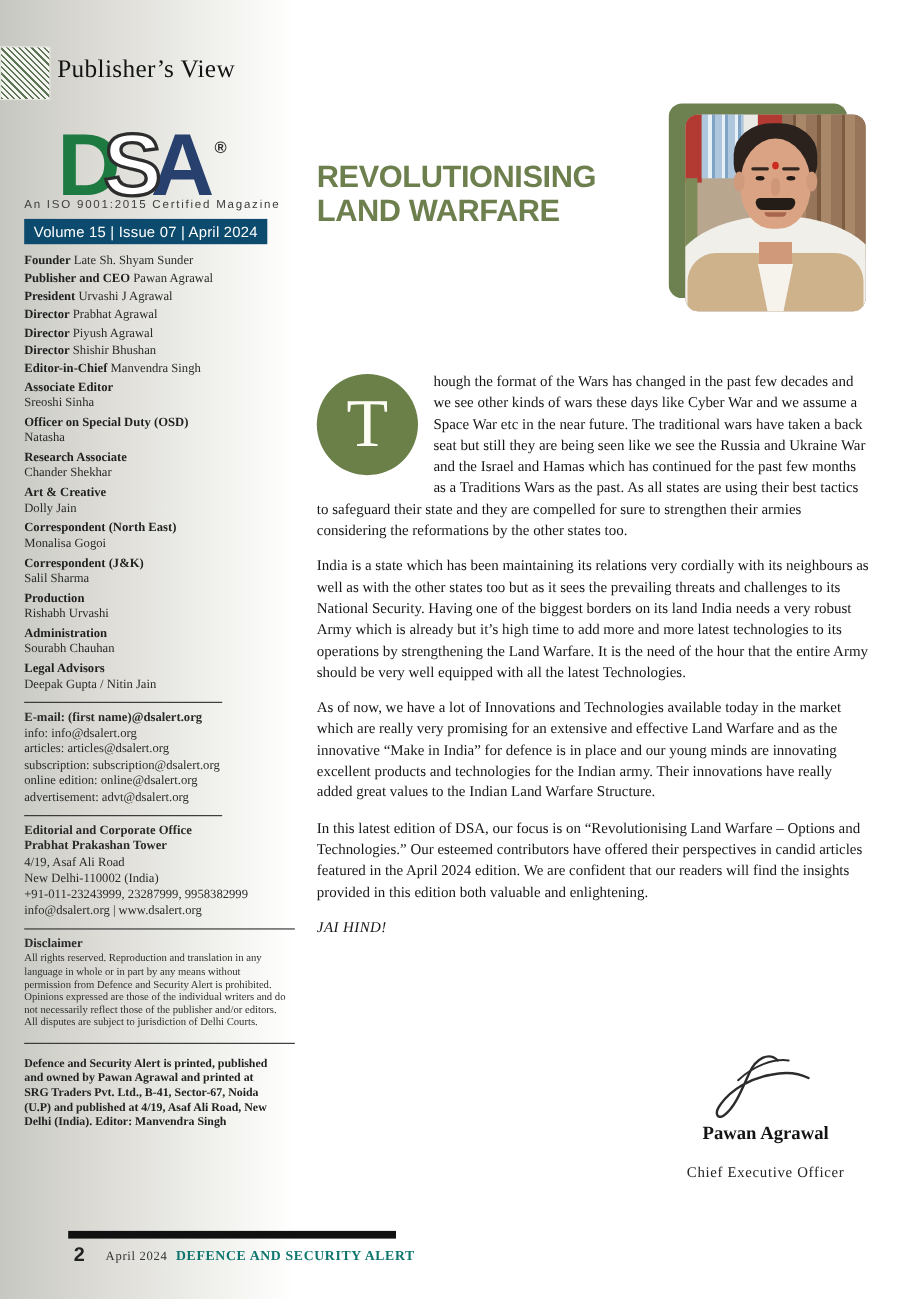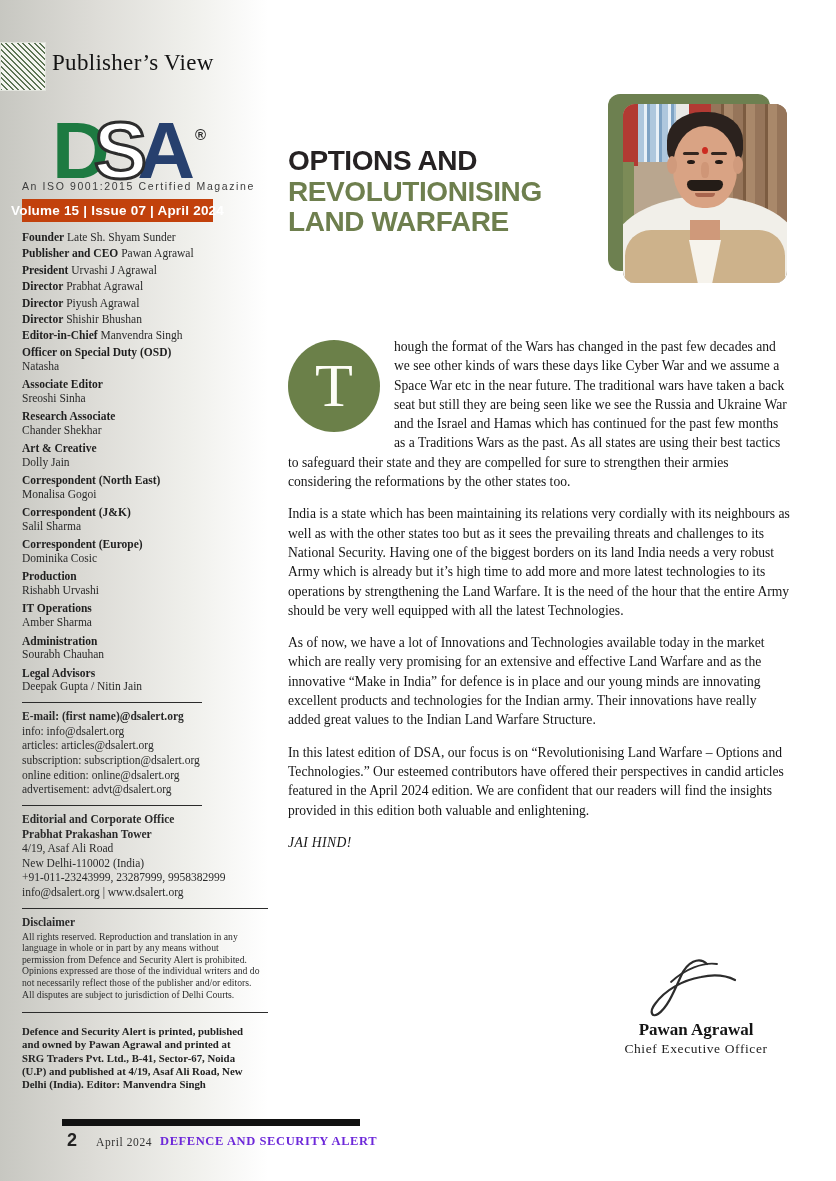--- a/index.html
+++ b/index.html
@@ -30,43 +30,43 @@
   }
   .logo .d{color:#1d7a41;letter-spacing:-6px;}
   .logo .s{color:#ffffff;-webkit-text-stroke:3px #2d2d2d;text-shadow:0 0 0 #2d2d2d;position:relative;z-index:2;margin:0 -10px;}
   .logo .a{color:#27406e;letter-spacing:-2px;}
   .logo .reg{font-size:15px;font-weight:700;color:#2d2d2d;vertical-align:38px;margin-left:2px;-webkit-text-stroke:0;}
   .iso-line{
     position:absolute;left:22px;top:180px;width:228px;text-align:center;
     font-family:"Liberation Sans",sans-serif;font-size:10.5px;color:#3c3c3c;letter-spacing:1.6px;white-space:nowrap;
   }
   .volume-bar{
-    position:absolute;left:22px;top:199px;width:191px;height:23px;background:#c2410c;
-    color:#ffffff;font-family:"Liberation Sans",sans-serif;font-weight:700;font-size:13.5px;
+    position:absolute;left:22px;top:199px;width:221px;height:23px;background:#0c4a6e;
+    color:#ffffff;font-family:"Liberation Sans",sans-serif;font-weight:400;font-size:13.5px;
     display:flex;align-items:center;justify-content:center;letter-spacing:.2px;white-space:nowrap;
   }
   
   .sidebar{position:absolute;left:22px;top:231px;width:246px;font-size:11.5px;line-height:13.8px;color:#2a2a2a;}
   .staff-inline{margin-bottom:2.6px;}
   .staff-inline b, .staff-block b{font-weight:700;color:#1f1f1f;}
   .gap-lg{}
   .staff-block{margin-bottom:4.5px;}
   .rule{border:none;border-top:1.6px solid #2b2b2b;margin:8px 0 7px 0;}
   .rule.w180{width:180px;}
   .rule.w246{width:246px;}
   .email-block div, .office-block div{margin-bottom:.8px;}
   .bold-line{font-weight:700;}
   .disclaimer-head{font-weight:700;font-size:11.5px;margin-bottom:1px;}
   .disclaimer-body{font-size:9.7px;line-height:11.6px;color:#2e2e2e;width:238px;}
   .imprint{font-weight:700;font-size:10.8px;line-height:13.2px;width:232px;margin-top:12px;color:#222;}
   
   .footer-bar{position:absolute;left:62px;top:1119px;width:298px;height:7px;background:#111;}
   .footer-page{position:absolute;left:67px;top:1130px;font-family:"Liberation Sans",sans-serif;font-weight:700;font-size:18px;color:#222;}
   .footer-issue{position:absolute;left:96px;top:1136px;font-size:11.5px;letter-spacing:.6px;color:#333;}
-  .footer-mag{position:absolute;left:160px;top:1134px;font-weight:700;font-size:12.5px;letter-spacing:.6px;color:#6d28d9;}
+  .footer-mag{position:absolute;left:160px;top:1134px;font-weight:700;font-size:12.5px;letter-spacing:.6px;color:#0f766e;}
   
   .title{
     position:absolute;left:288px;top:146px;width:330px;
     font-family:"Liberation Sans",sans-serif;font-weight:700;font-size:28px;line-height:30.5px;letter-spacing:-.4px;
   }
   .title .dark{color:#262223;}
   .title .green{color:#6e7f4e;}
   
   .photo-wrap{position:absolute;left:606px;top:90px;width:186px;height:196px;}
   .photo-frame{position:absolute;left:2px;top:4px;width:162px;height:177px;border-radius:12px;background:#6d8050;}
@@ -102,21 +102,21 @@
   .body-col p{margin:0 0 13px 0;}
   .dropcap{
     float:left;width:92px;height:92px;border-radius:50%;background:#6b8049;margin:3px 14px 10px 0;
     color:#fdfdf6;font-size:62px;text-align:center;line-height:90px;font-family:"Liberation Serif",serif;
   }
   .closing{margin-top:16px;letter-spacing:.4px;font-style:italic;}
   
   .sig-block{position:absolute;left:598px;top:952px;width:196px;text-align:center;}
   .sig-svg{display:block;margin:0 auto;}
   .sig-name{font-weight:700;font-size:17px;color:#141414;margin-top:2px;}
-  .sig-title{font-size:13.5px;letter-spacing:.6px;color:#222;margin-top:1px;}
+  .sig-title{font-size:13.5px;letter-spacing:.6px;color:#222;margin-top:18px;}
 </style>
 </head>
 <body>
 
 <div class="left-col-bg"></div>
 
 <div class="hatch"></div>
 <div class="pub-view">Publisher’s View</div>
 
 <div class="logo"><span class="d">D</span><span class="s">S</span><span class="a">A</span><span class="reg">®</span></div>
@@ -124,29 +124,27 @@
 <div class="volume-bar">Volume 15 | Issue 07 | April 2024</div>
 
 <div class="sidebar">
   <div class="staff-inline"><b>Founder</b> <span>Late Sh. Shyam Sunder</span></div>
   <div class="staff-inline"><b>Publisher and CEO</b> <span>Pawan Agrawal</span></div>
   <div class="staff-inline"><b>President</b> <span>Urvashi J Agrawal</span></div>
   <div class="staff-inline"><b>Director</b> <span>Prabhat Agrawal</span></div>
   <div class="staff-inline"><b>Director</b> <span>Piyush Agrawal</span></div>
   <div class="staff-inline"><b>Director</b> <span>Shishir Bhushan</span></div>
   <div class="staff-inline gap-lg"><b>Editor-in-Chief</b> <span>Manvendra Singh</span></div>
+  <div class="staff-block gap-lg"><b>Associate Editor</b><br><span>Sreoshi Sinha</span></div>
   <div class="staff-block"><b>Officer on Special Duty (OSD)</b><br><span>Natasha</span></div>
-  <div class="staff-block gap-lg"><b>Associate Editor</b><br><span>Sreoshi Sinha</span></div>
   <div class="staff-block"><b>Research Associate</b><br><span>Chander Shekhar</span></div>
   <div class="staff-block"><b>Art &amp; Creative</b><br><span>Dolly Jain</span></div>
   <div class="staff-block"><b>Correspondent (North East)</b><br><span>Monalisa Gogoi</span></div>
   <div class="staff-block"><b>Correspondent (J&amp;K)</b><br><span>Salil Sharma</span></div>
-  <div class="staff-block"><b>Correspondent (Europe)</b><br><span>Dominika Cosic</span></div>
   <div class="staff-block"><b>Production</b><br><span>Rishabh Urvashi</span></div>
-  <div class="staff-block"><b>IT Operations</b><br><span>Amber Sharma</span></div>
   <div class="staff-block"><b>Administration</b><br><span>Sourabh Chauhan</span></div>
   <div class="staff-block"><b>Legal Advisors</b><br><span>Deepak Gupta / Nitin Jain</span></div>
 
   <hr class="rule w180">
 
   <div class="email-block">
     <div class="bold-line">E-mail: (first name)@dsalert.org</div>
     <div>info: info@dsalert.org</div>
     <div>articles: articles@dsalert.org</div>
     <div>subscription: subscription@dsalert.org</div>
@@ -169,21 +167,20 @@
 
   <div class="disclaimer-head">Disclaimer</div>
   <div class="disclaimer-body">All rights reserved. Reproduction and translation in any language in whole or in part by any means without permission from Defence and Security Alert is prohibited. Opinions expressed are those of the individual writers and do not necessarily reflect those of the publisher and/or editors. All disputes are subject to jurisdiction of Delhi Courts.</div>
 
   <hr class="rule w246" style="margin-top:12px;">
 
   <div class="imprint">Defence and Security Alert is printed, published and owned by Pawan Agrawal and printed at SRG Traders Pvt. Ltd., B-41, Sector-67, Noida (U.P) and published at 4/19, Asaf Ali Road, New Delhi (India). Editor: Manvendra Singh</div>
 </div>
 
 <div class="title">
-  <div class="dark">OPTIONS AND</div>
   <div class="green">REVOLUTIONISING</div>
   <div class="green">LAND WARFARE</div>
 </div>
 
 <div class="photo-wrap">
   <div class="photo-frame"></div>
   <div class="photo">
     <div class="bk-red1"></div>
     <div class="bk-blue"></div>
     <div class="bk-white"></div>

